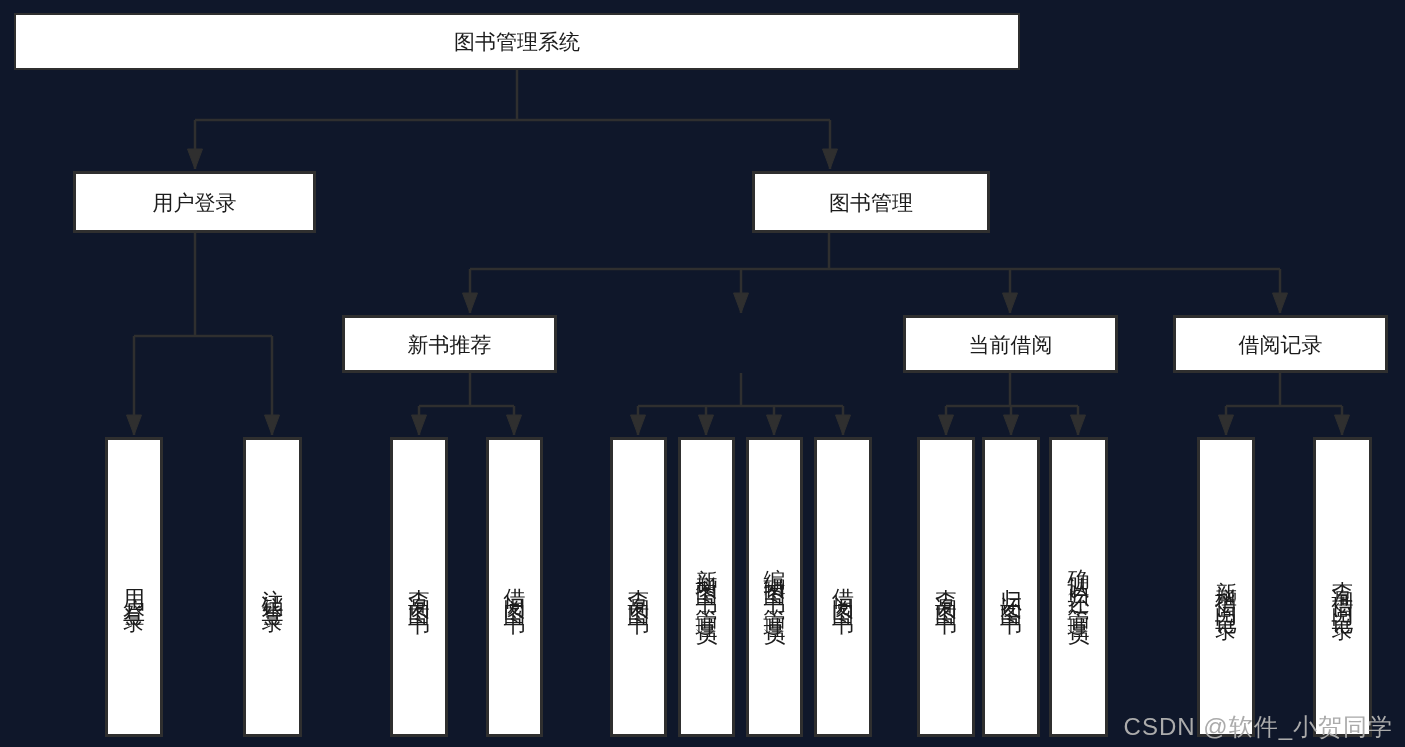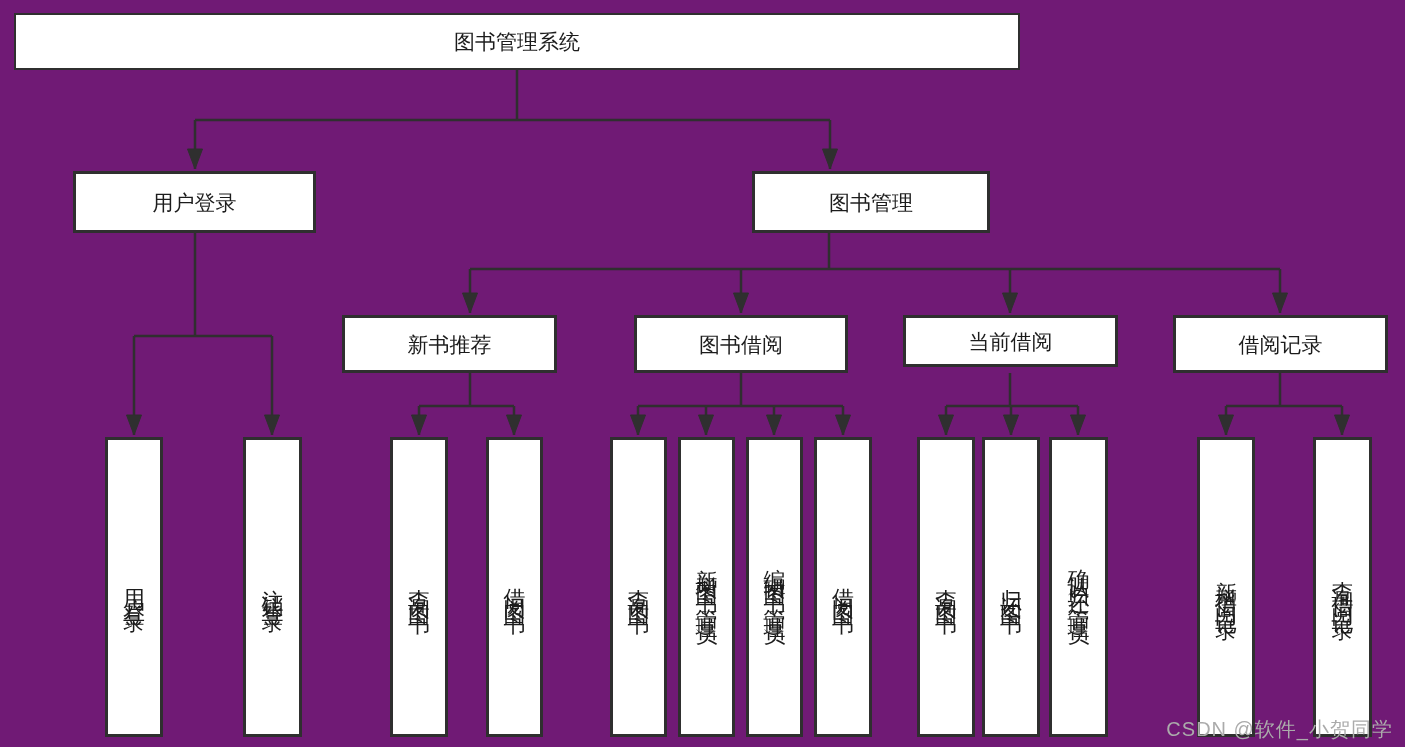--- a/index.html
+++ b/index.html
@@ -5,21 +5,21 @@
   html, body {
     margin: 0;
     padding: 0;
     background: #ffffff;
     font-family: "Liberation Sans", sans-serif;
   }
   .stage {
     position: relative;
     width: 1405px;
     height: 747px;
-    background: #701a75;
+    background: #0f172a;
     overflow: hidden;
   }
   .wires {
     position: absolute;
     left: 0;
     top: 0;
   }
   .node {
     position: absolute;
     box-sizing: border-box;
@@ -39,21 +39,21 @@
   .node.leaf {
     writing-mode: vertical-rl;
     text-orientation: mixed;
     font-size: 22px;
     letter-spacing: 8px;
   }
   .watermark {
     position: absolute;
     right: 12px;
     bottom: 4px;
-    font-size: 20px;
+    font-size: 24px;
     color: #ababab;
     letter-spacing: 1px;
     z-index: 3;
     white-space: nowrap;
   }
 </style>
 </head>
 <body>
 
 <div class="stage">
@@ -107,22 +107,21 @@
       <path d="M1342,406 V435" marker-end="url(#ah)"></path>
     </g>
   </svg>
 
   <div class="node root" style="left:14px; top:13px; width:1006px; height:57px;">图书管理系统</div>
 
   <div class="node" style="left:73px; top:171px; width:243px; height:62px;">用户登录</div>
   <div class="node" style="left:752px; top:171px; width:238px; height:62px;">图书管理</div>
 
   <div class="node" style="left:342px; top:315px; width:215px; height:58px;">新书推荐</div>
-  <div class="node" style="left:634px; top:315px; width:214px; height:58px;">图书借阅</div>
-  <div class="node" style="left:903px; top:315px; width:215px; height:52px;">当前借阅</div>
+  <div class="node" style="left:903px; top:315px; width:215px; height:58px;">当前借阅</div>
   <div class="node" style="left:1173px; top:315px; width:215px; height:58px;">借阅记录</div>
 
   <div class="node leaf" style="left:105px; top:437px; width:58px; height:300px;">用户登录</div>
   <div class="node leaf" style="left:243px; top:437px; width:59px; height:300px;">注销登录</div>
 
   <div class="node leaf" style="left:390px; top:437px; width:58px; height:300px;">查询图书</div>
   <div class="node leaf" style="left:486px; top:437px; width:57px; height:300px;">借阅图书</div>
 
   <div class="node leaf" style="left:610px; top:437px; width:57px; height:300px;">查询图书</div>
   <div class="node leaf" style="left:678px; top:437px; width:57px; height:300px;">新增图书（管理员）</div>

